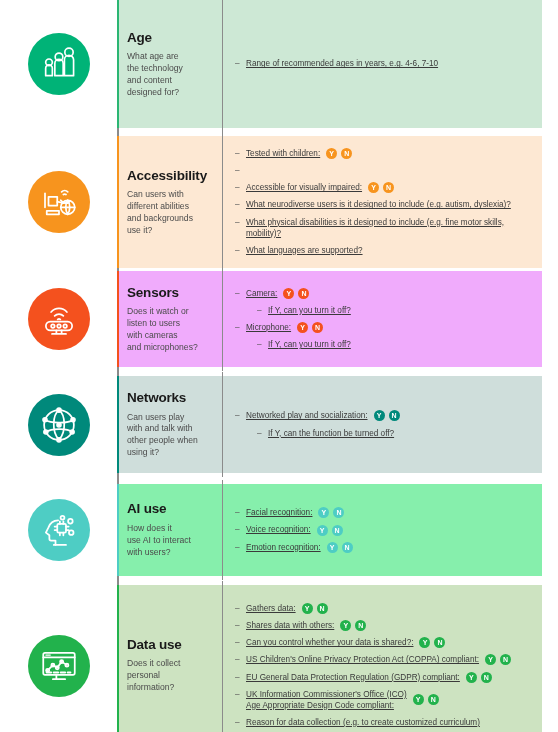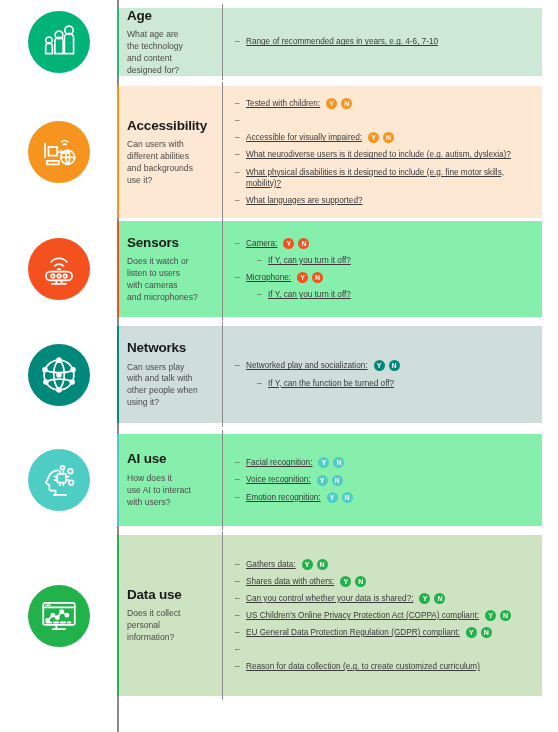--- a/index.html
+++ b/index.html
@@ -159,21 +159,21 @@
     margin-right: 4px;
     line-height: 1;
   }
 </style>
 </head>
 <body>
 
 <div class="sheet">
   <div class="spine"></div>
   <div class="rows" id="rows">
-      <div class="row" style="height: 72px; margin-top: 6px; align-items: center;">
+      <div class="row" style="height: 128px; margin-top: 0;">
         <div class="icon-cell">
           <div class="icon-badge" style="background: rgb(0, 179, 119);">
             <svg width="40" height="40" viewBox="0 0 48 48">
         <circle cx="12" cy="22" r="4" fill="none" stroke="#ffffff" stroke-width="2" stroke-linecap="round" stroke-linejoin="round"></circle>
         <path d="M8 29a4 4 0 0 1 8 0v9H8z" fill="none" stroke="#ffffff" stroke-width="2" stroke-linecap="round" stroke-linejoin="round"></path>
         <circle cx="24" cy="15.5" r="4.6" fill="none" stroke="#ffffff" stroke-width="2" stroke-linecap="round" stroke-linejoin="round"></circle>
         <path d="M19 23.5a5 5 0 0 1 10 0V38h-10z" fill="none" stroke="#ffffff" stroke-width="2" stroke-linecap="round" stroke-linejoin="round"></path>
         <circle cx="36" cy="10" r="5" fill="none" stroke="#ffffff" stroke-width="2" stroke-linecap="round" stroke-linejoin="round"></circle>
         <path d="M30.5 19a5.5 5.5 0 0 1 11 0v19h-11z" fill="none" stroke="#ffffff" stroke-width="2" stroke-linecap="round" stroke-linejoin="round"></path>
       </svg>
@@ -275,21 +275,21 @@
         <path d="M22.5 24.5a2.6 2.6 0 0 1 3 0" fill="none" stroke="#ffffff" stroke-width="2" stroke-linecap="round" stroke-linejoin="round"></path>
         <rect x="9" y="27" width="30" height="10" rx="5" fill="none" stroke="#ffffff" stroke-width="2" stroke-linecap="round" stroke-linejoin="round"></rect>
         <circle cx="17" cy="32" r="2" fill="none" stroke="#ffffff" stroke-width="2" stroke-linecap="round" stroke-linejoin="round"></circle>
         <circle cx="24" cy="32" r="2" fill="none" stroke="#ffffff" stroke-width="2" stroke-linecap="round" stroke-linejoin="round"></circle>
         <circle cx="31" cy="32" r="2" fill="none" stroke="#ffffff" stroke-width="2" stroke-linecap="round" stroke-linejoin="round"></circle>
         <path d="M21 37v3M27 37v3" fill="none" stroke="#ffffff" stroke-width="2" stroke-linecap="round" stroke-linejoin="round"></path>
         <path d="M16 41h16" fill="none" stroke="#ffffff" stroke-width="2" stroke-linecap="round" stroke-linejoin="round"></path>
       </svg>
           </div>
         </div>
-        <div class="panel" style="background: #86efac; border-left-color: rgb(244, 81, 30);">
+        <div class="panel" style="background: #f0abfc; border-left-color: rgb(244, 81, 30);">
           <div class="title-cell">
             <div class="block-title">Sensors</div>
             <div class="block-sub" style="white-space: pre-line;">Does it watch or
 listen to users
 with cameras
 and microphones?</div>
           </div>
           <div class="items-cell">
             <div class="item">
               <span class="dash">–</span>
@@ -497,20 +497,28 @@
               <span class="item-body">
                 <span class="item-text"> EU General Data Protection Regulation (GDPR) compliant:</span>
                 <span class="yn">
                   <span class="yn-dot" style="background: rgb(34, 178, 76);">Y</span>
                   <span class="yn-dot" style="background: rgb(34, 178, 76);">N</span>
                 </span>
               </span>
             </div>
             <div class="item">
               <span class="dash">–</span>
+              <span class="item-body">
+                <span class="item-text">UK Information Commissioner's Office (ICO)
+Age Appropriate Design Code compliant:</span>
+                <span class="yn">
+                  <span class="yn-dot" style="background: rgb(34, 178, 76);">Y</span>
+                  <span class="yn-dot" style="background: rgb(34, 178, 76);">N</span>
+                </span>
+              </span>
             </div>
             <div class="item">
               <span class="dash">–</span>
               <span class="item-body">
                 <span class="item-text">Reason for data collection (e.g. to create customized curriculum)</span>
               </span>
             </div>
           </div>
         </div>
       </div>

